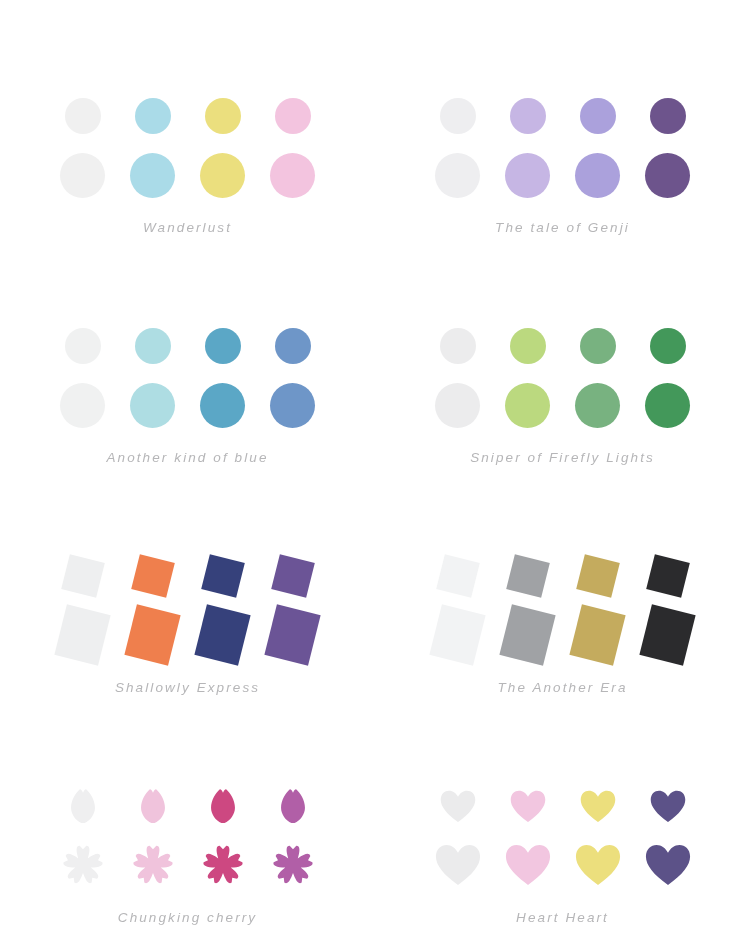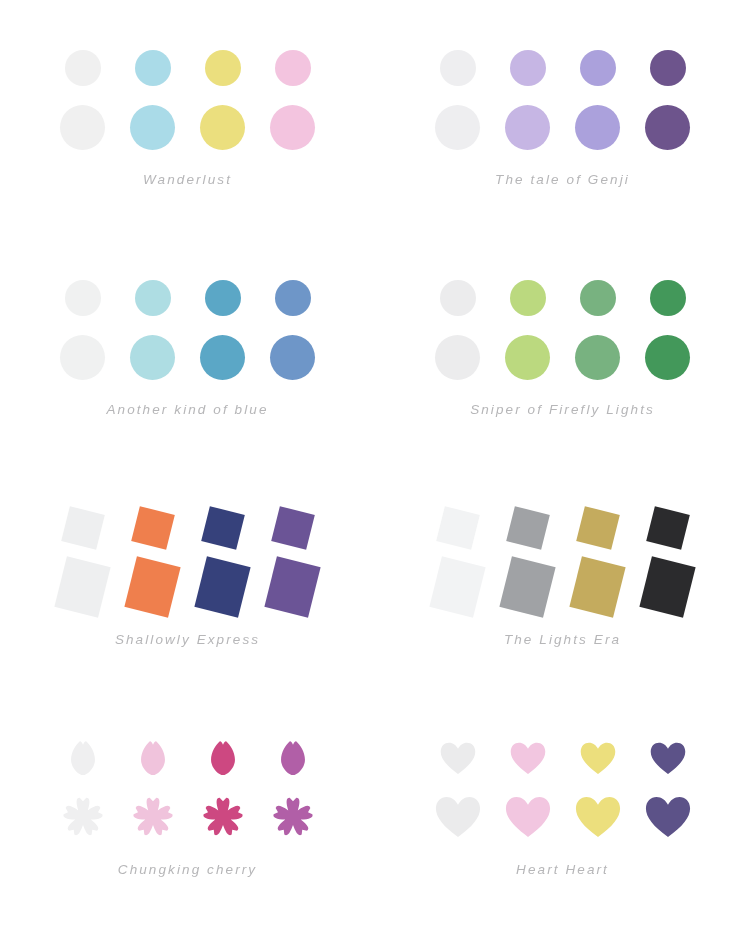--- a/index.html
+++ b/index.html
@@ -31,20 +31,21 @@
     width: 750px;
     height: 945px;
     display: grid;
     grid-template-columns: 375px 375px;
     grid-template-rows: 230px 230px 230px 255px;
   }
 
   .palette {
     position: relative;
     box-sizing: border-box;
+    margin-top: 48px;
   }
 
   .swatch-rows {
     position: absolute;
     left: 0;
     right: 0;
     top: 40px;
     display: flex;
     flex-direction: column;
     align-items: center;
@@ -293,21 +294,21 @@
               <div class="shape-square" style="width:45px;height:52px;background:#a0a2a5;"></div>
             </div>
             <div class="cell" title="antique-gold">
               <div class="shape-square" style="width:45px;height:52px;background:#c4ab5e;"></div>
             </div>
             <div class="cell" title="charcoal-black">
               <div class="shape-square" style="width:45px;height:52px;background:#2b2b2d;"></div>
             </div>
           </div>
         </div>
-        <div class="caption">The Lights Era</div>
+        <div class="caption">The Another Era</div>
       </div>
       <div class="palette tall">
         <div class="swatch-rows">
           <div class="swatch-row small">
             <div class="cell" title="neutral">
               <span class="shape-petal">
                 <svg width="26" height="34.58" viewBox="0 0 100 133">
                   <path fill="#efeff0" d="M50 14 C44 2 40 0 37 2 C22 14 4 44 4 72 C4 100 26 126 50 133 C74 126 96 100 96 72 C96 44 78 14 63 2 C60 0 56 2 50 14 Z"></path>
                 </svg>
               </span>

